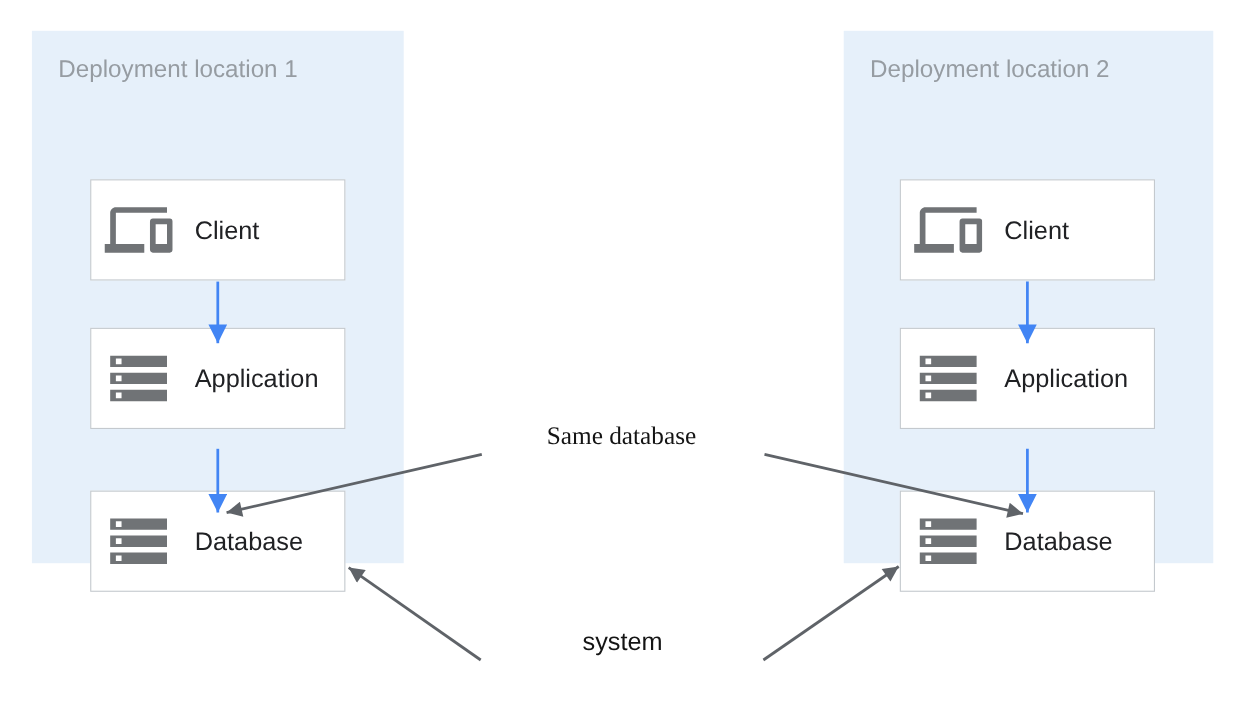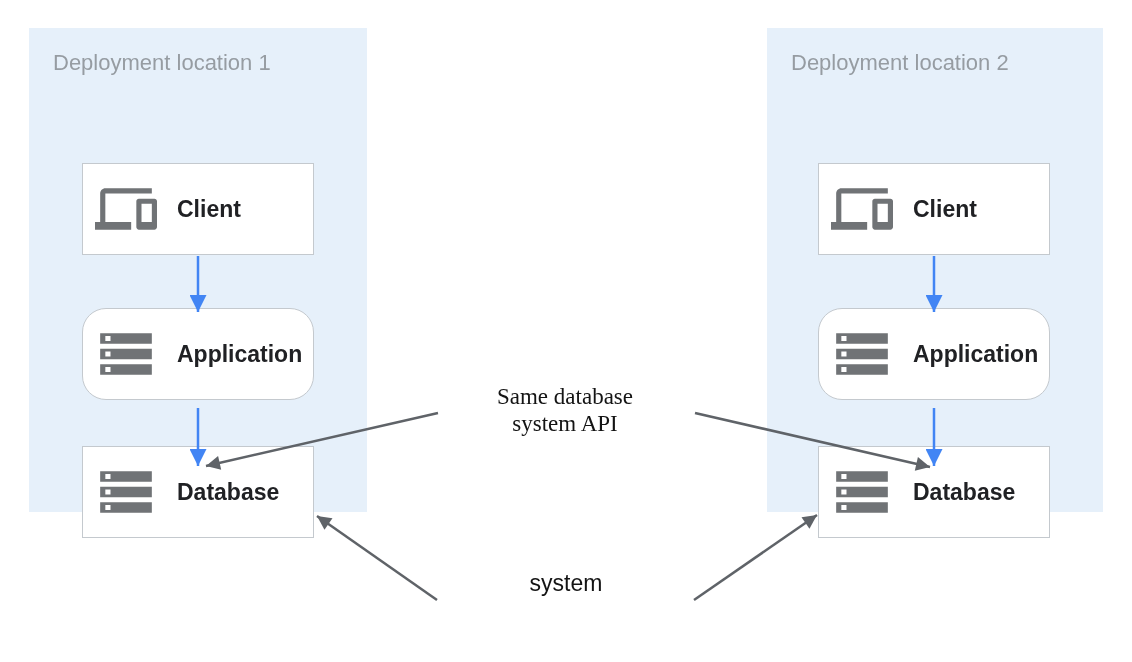--- a/index.html
+++ b/index.html
@@ -31,26 +31,26 @@
   .panel-title {
     position: absolute; left: 24px; top: 22px;
     font-size: 22px; line-height: 26px; color: var(--title-gray);
     white-space: nowrap;
   }
 
   .node {
     position: absolute; width: 232px; height: 92px;
     background: #FFFFFF; border: 1px solid var(--box-border);
     display: flex; align-items: center;
-    padding-left: 12px; gap: 20px; font-weight: bold;
+    padding-left: 12px; gap: 20px;
   }
   .panel-left  .node { left: 53px; }
   .panel-right .node { left: 51px; }
   .node-client      { top: 135px; }
-  .node-application { top: 280px; border-radius: 24px; }
+  .node-application { top: 270px; }
   .node-database    { top: 418px; }
 
   .icon { width: 62px; height: 62px; flex: 0 0 auto; fill: var(--icon-gray); }
 
   .node-label {
     font-size: 23px; color: var(--label-color); white-space: nowrap;
   }
 
   .overlay {
     position: absolute; left: 0; top: 0; width: 1132px; height: 662px;
@@ -140,20 +140,19 @@
     <line class="blue" x1="934" y1="408" x2="934" y2="466" marker-end="url(#head-blue)"></line>
 
     <line class="gray" x1="438" y1="413" x2="206" y2="466" marker-end="url(#head-gray)"></line>
     <line class="gray" x1="695" y1="413" x2="930" y2="467" marker-end="url(#head-gray)"></line>
     <line class="gray" x1="437" y1="600" x2="317" y2="516" marker-end="url(#head-gray)"></line>
     <line class="gray" x1="694" y1="600" x2="817" y2="515" marker-end="url(#head-gray)"></line>
   </svg>
 
   <div class="annotation annotation-same">
     <div>Same database</div>
-    <div>system API</div>
   </div>
 
   <div class="annotation annotation-different">
     <div>system</div>
   </div>
 
 </div>
 
 </body></html>

